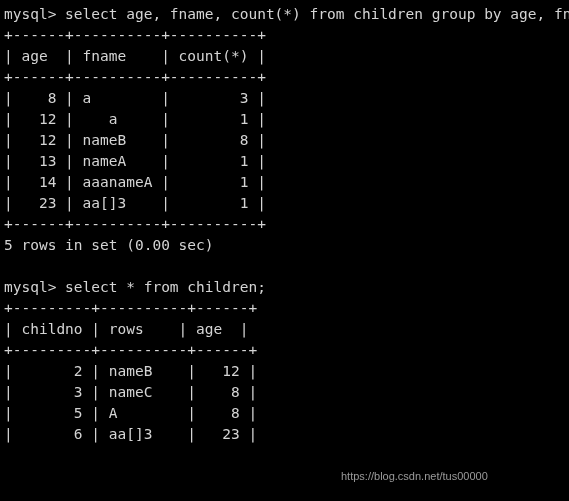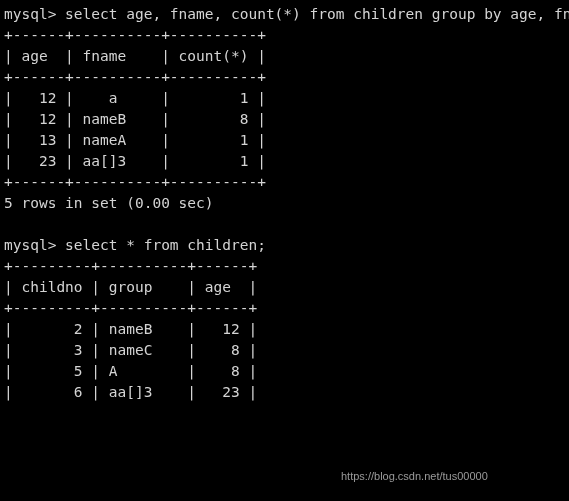--- a/index.html
+++ b/index.html
@@ -50,30 +50,32 @@
   }
 </style>
 </head>
 <body>
 
 <div id="terminal">
   <div class="line">mysql&gt; select age, fname, count(*) from children group by age, fname;</div>
   <div class="line">+------+----------+----------+</div>
   <div class="line">| age  | fname    | count(*) |</div>
   <div class="line">+------+----------+----------+</div>
+  <div class="line">|    8 | a        |        3 |</div>
   <div class="line">|   12 |    a     |        1 |</div>
   <div class="line">|   12 | nameB    |        8 |</div>
   <div class="line">|   13 | nameA    |        1 |</div>
+  <div class="line">|   14 | aaanameA |        1 |</div>
   <div class="line">|   23 | aa[]3    |        1 |</div>
   <div class="line">+------+----------+----------+</div>
   <div class="line">5 rows in set (0.00 sec)</div>
   <div class="line blank"></div>
   <div class="line">mysql&gt; select * from children;</div>
   <div class="line">+---------+----------+------+</div>
-  <div class="line">| childno | group    | age  |</div>
+  <div class="line">| childno | rows    | age  |</div>
   <div class="line">+---------+----------+------+</div>
   <div class="line">|       2 | nameB    |   12 |</div>
   <div class="line">|       3 | nameC    |    8 |</div>
   <div class="line">|       5 | A        |    8 |</div>
   <div class="line">|       6 | aa[]3    |   23 |</div>
 
 </div>
 
 <div id="watermark">https://blog.csdn.net/tus00000</div>
 

